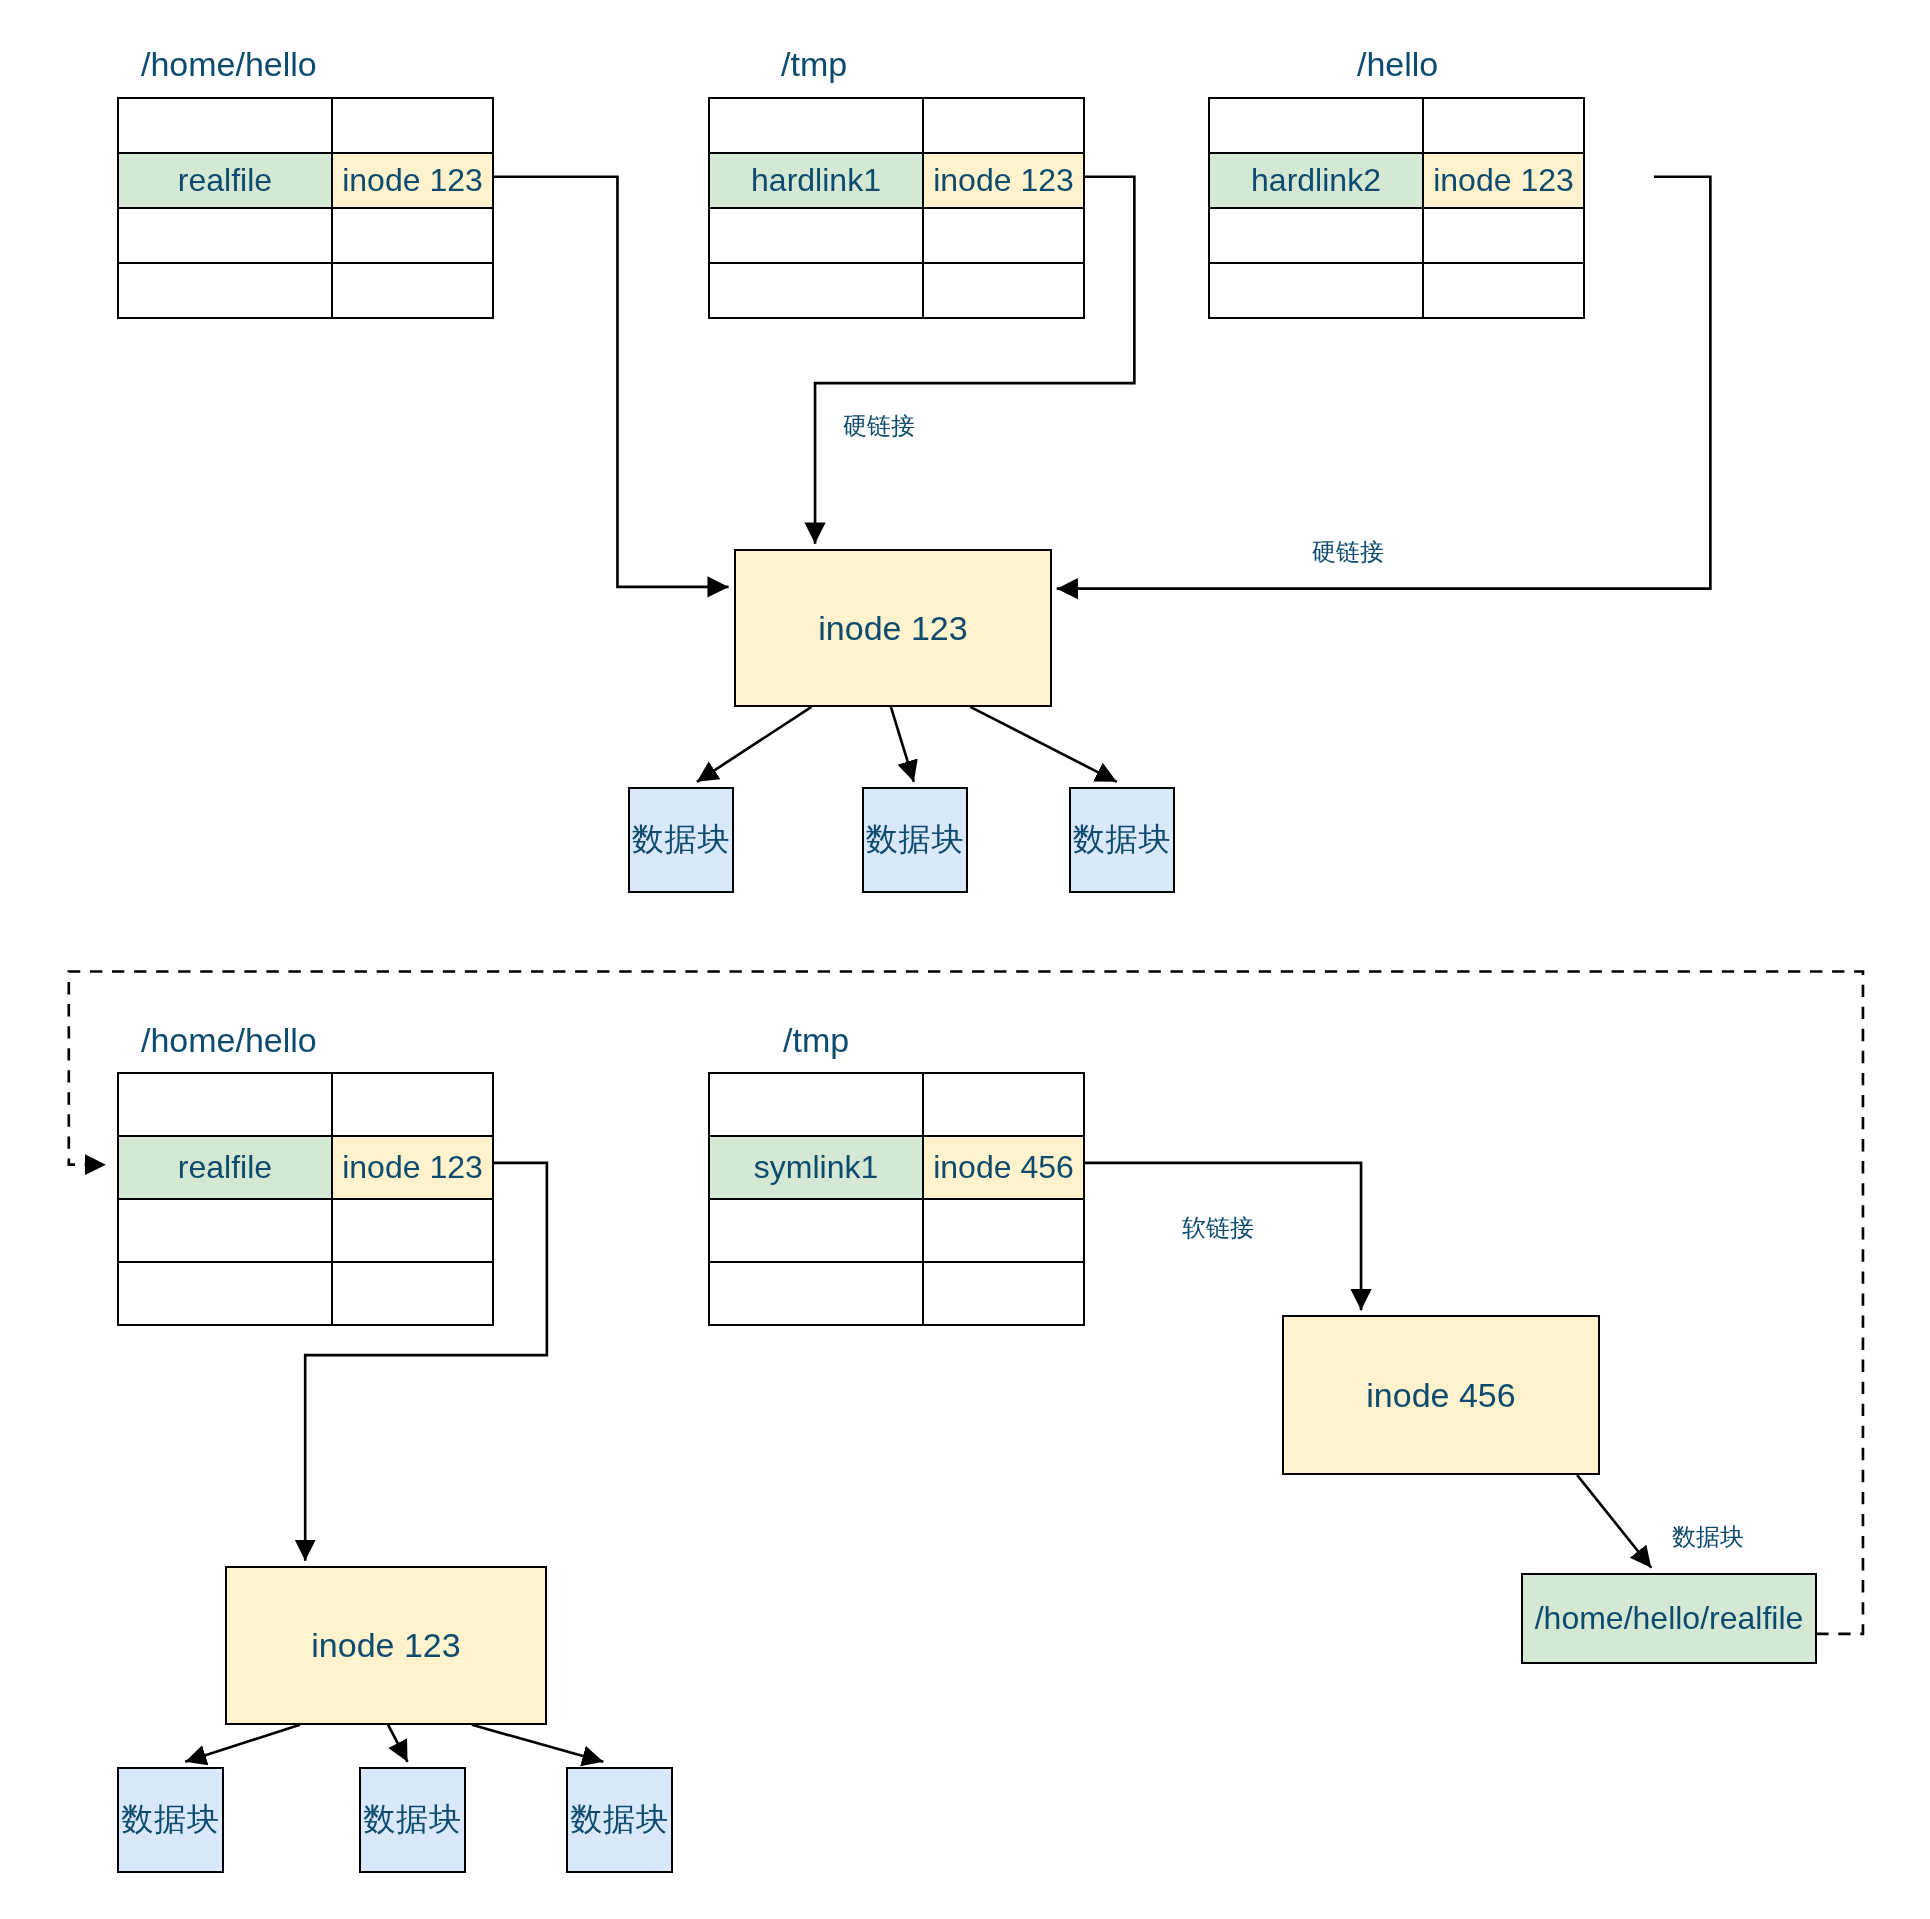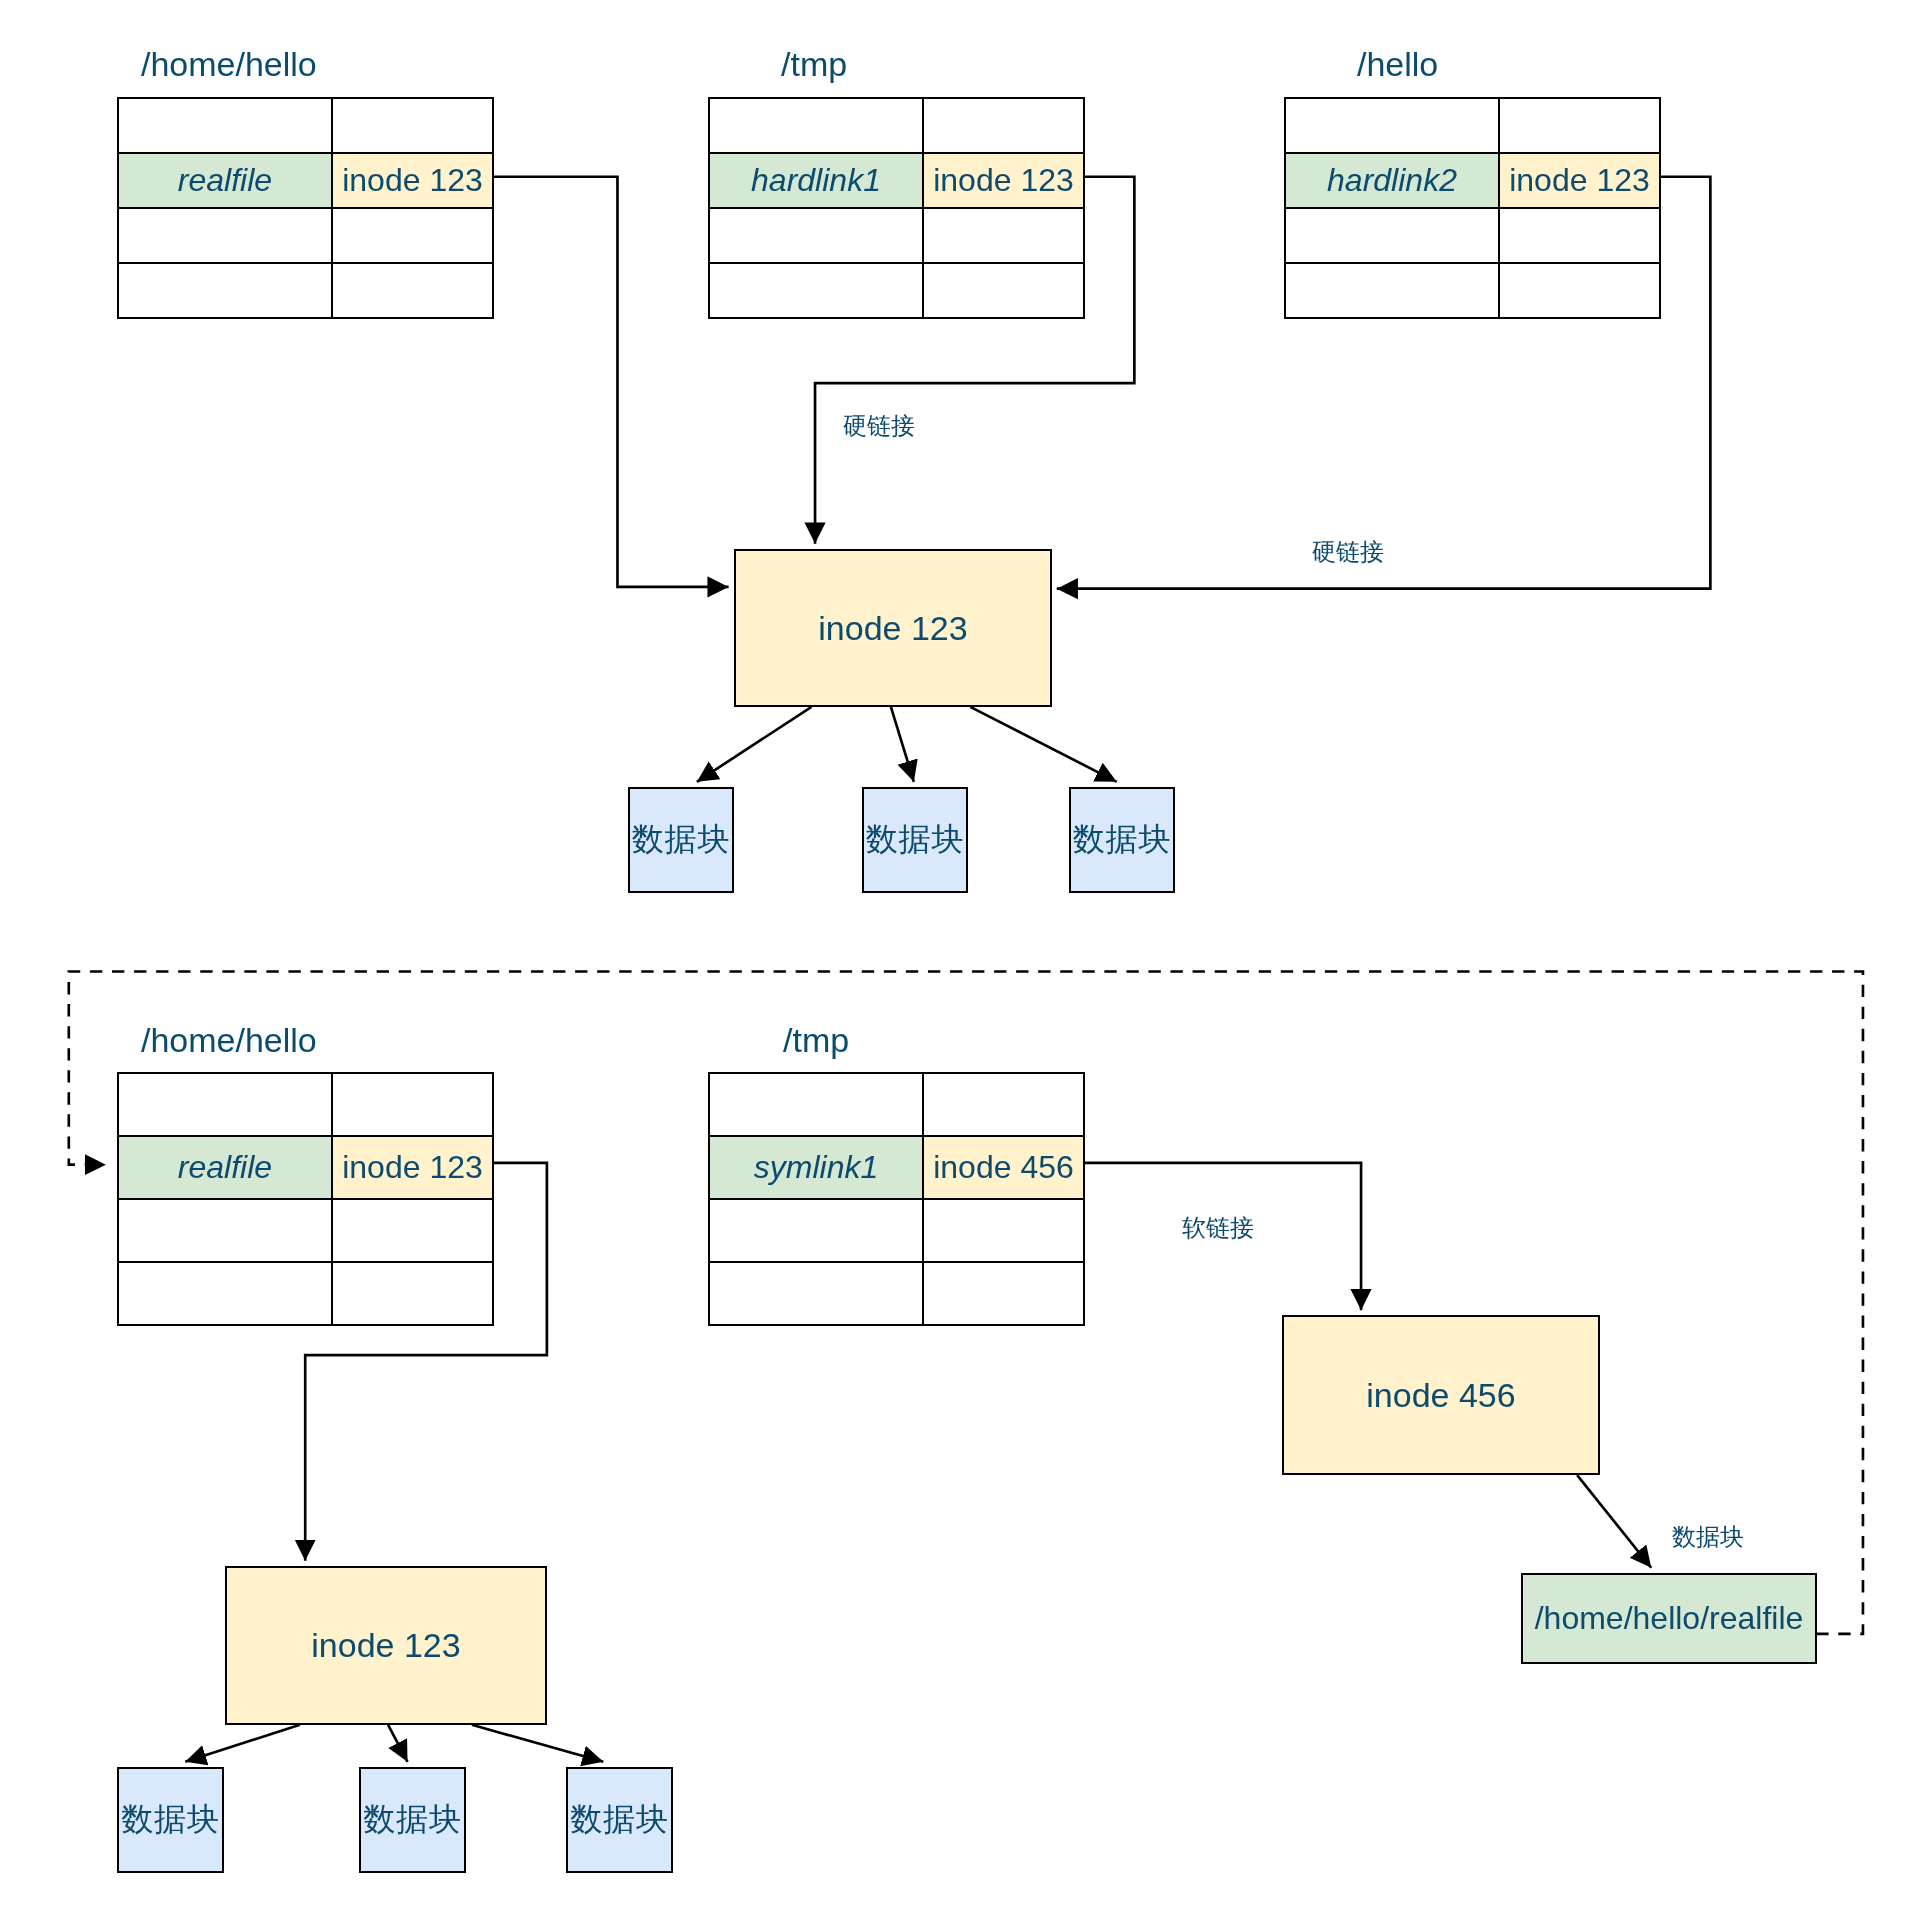--- a/index.html
+++ b/index.html
@@ -28,21 +28,21 @@
   }
   table.dir-table td{
     border:2.6px solid #000;
     padding:0;
     text-align:center;
     vertical-align:middle;
     font-size:32px;
     overflow:hidden;
     white-space:nowrap;
   }
-  table.dir-table td.c1{width:212px;font-style:italic;}
+  table.dir-table td.c1{width:212px;}
   table.dir-table td.c2{width:159px;}
   table.t60 td{height:53px;}
   table.t69 td{height:61px;}
   td.green{background:#d5e8d4;}
   td.yellow{background:#fff2cc;}
 
   .node{
     position:absolute;
     border:2.6px solid #000;
     display:flex;
@@ -132,21 +132,21 @@
           <td class="c2"></td>
         </tr>
     <tr>
           <td class="c1"></td>
           <td class="c2"></td>
         </tr>
   </tbody>
     </table>
 
   <div class="dir-title" style="left:1357px;top:46px;">/hello</div>
-  <table class="dir-table t60" style="left:1284px;top:97px;border-radius:7px;">
+  <table class="dir-table t60" style="left:1208px;top:97px;border-radius:7px;">
     <tbody>
         <tr>
           <td class="c1"></td>
           <td class="c2"></td>
         </tr>
     <tr>
       <td class="c1 green">hardlink2</td>
       <td class="c2 yellow">inode 123</td>
     </tr>
     <tr>

